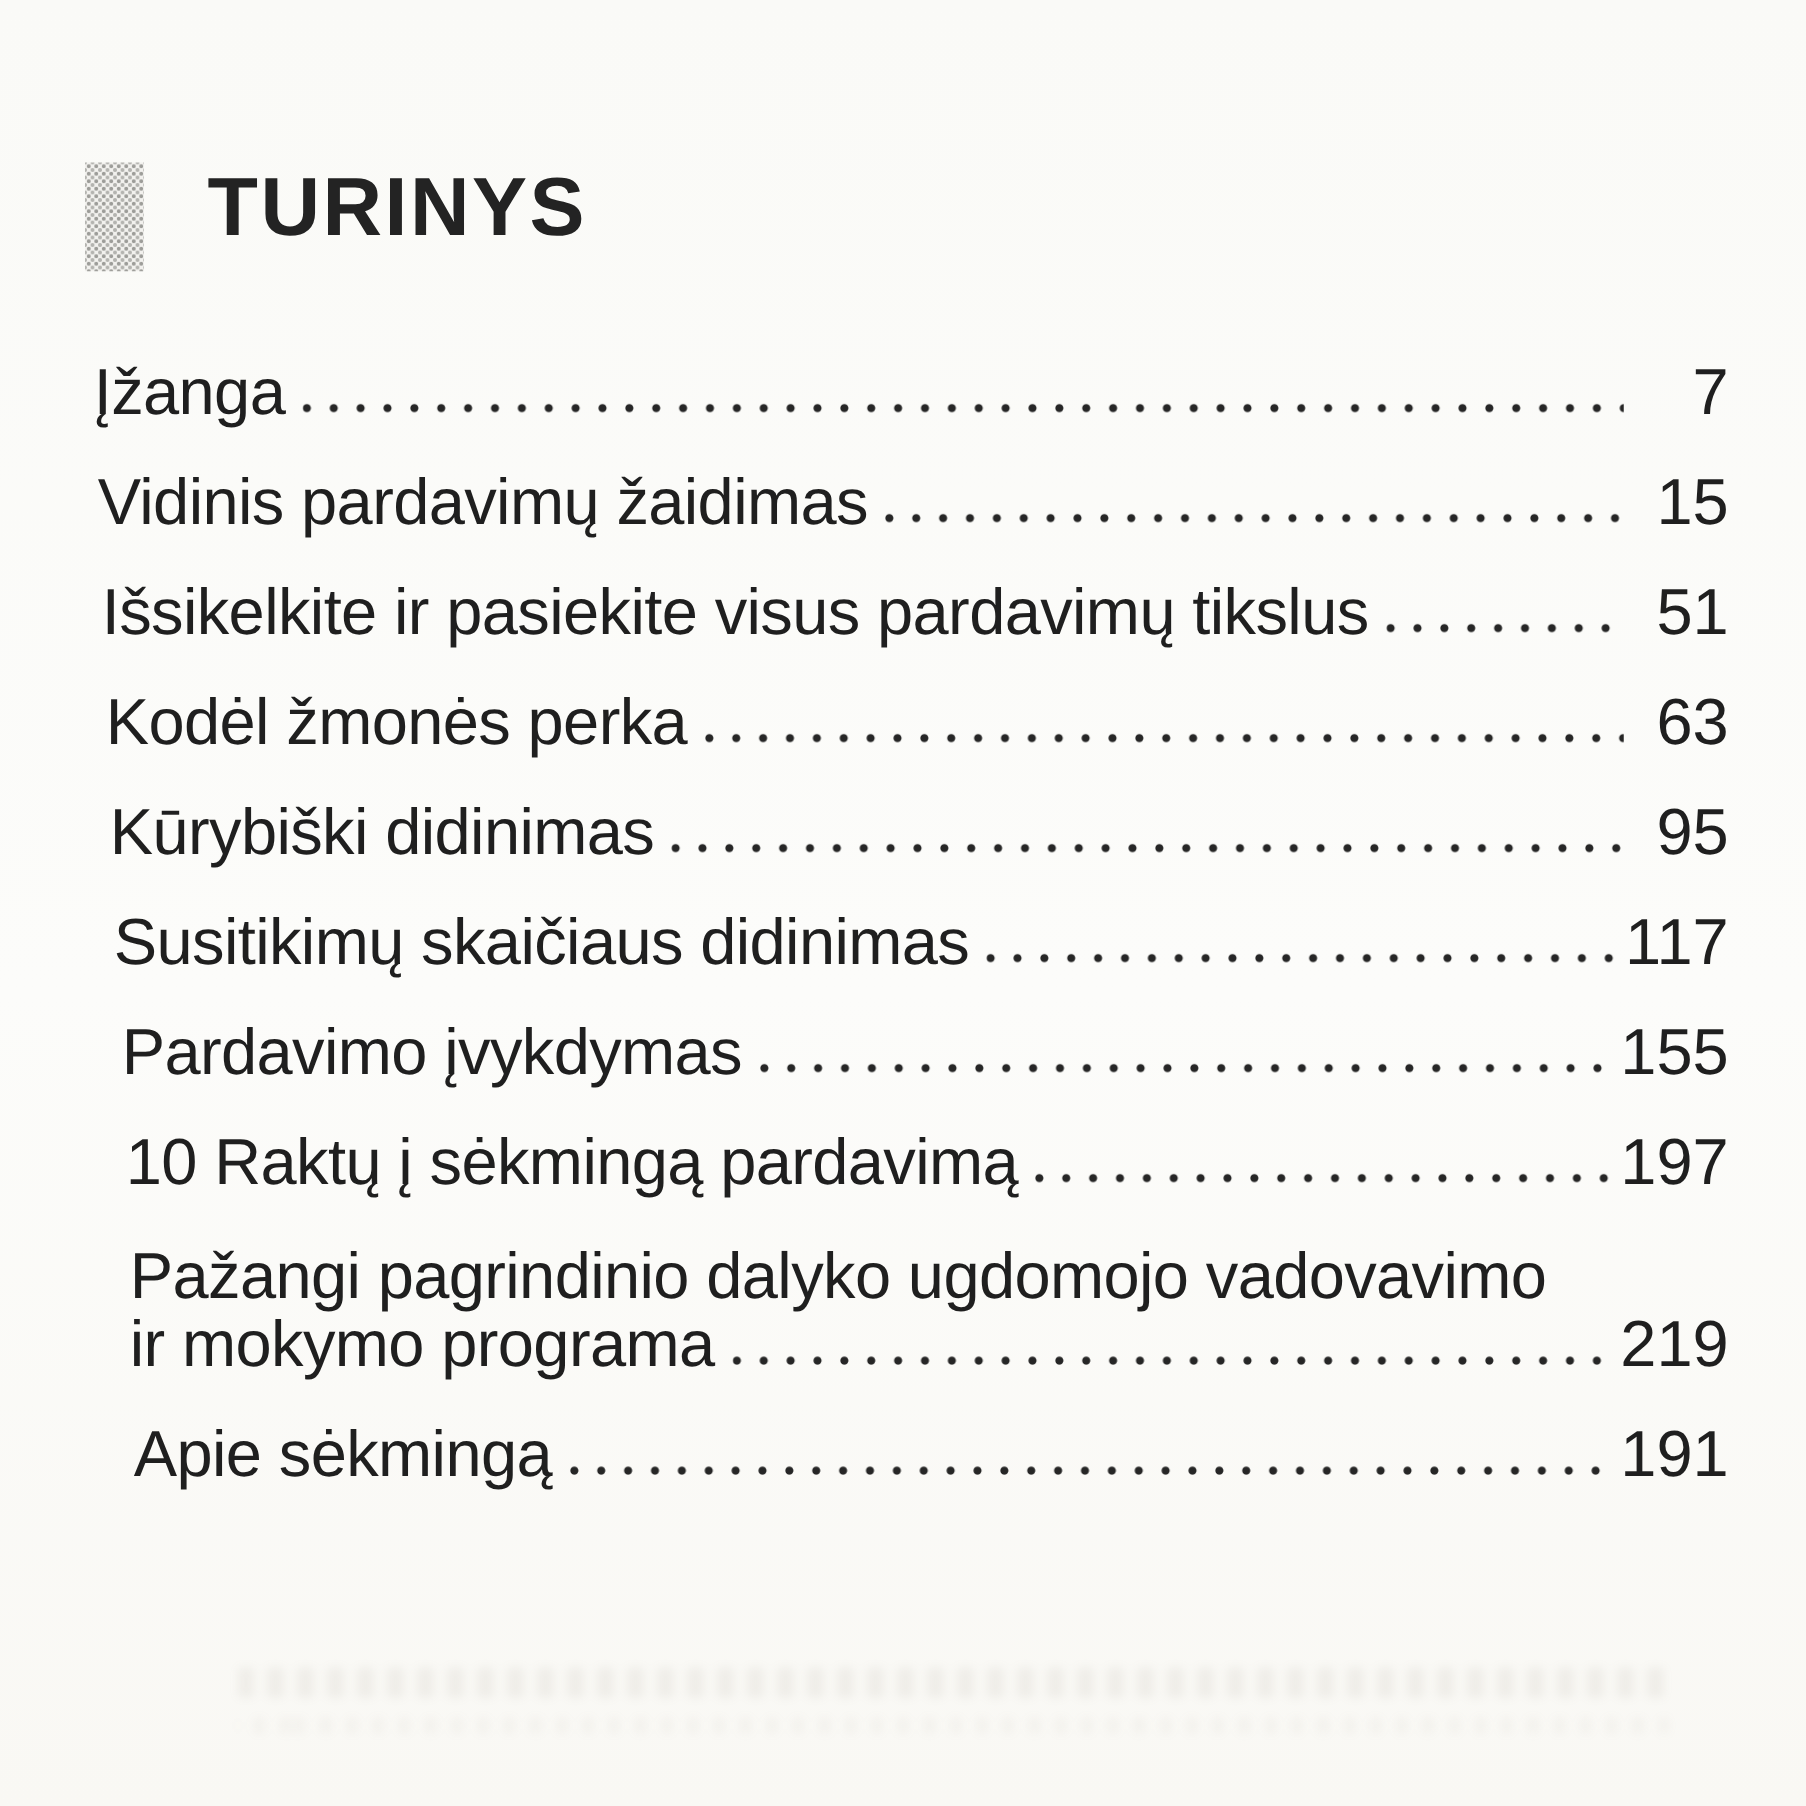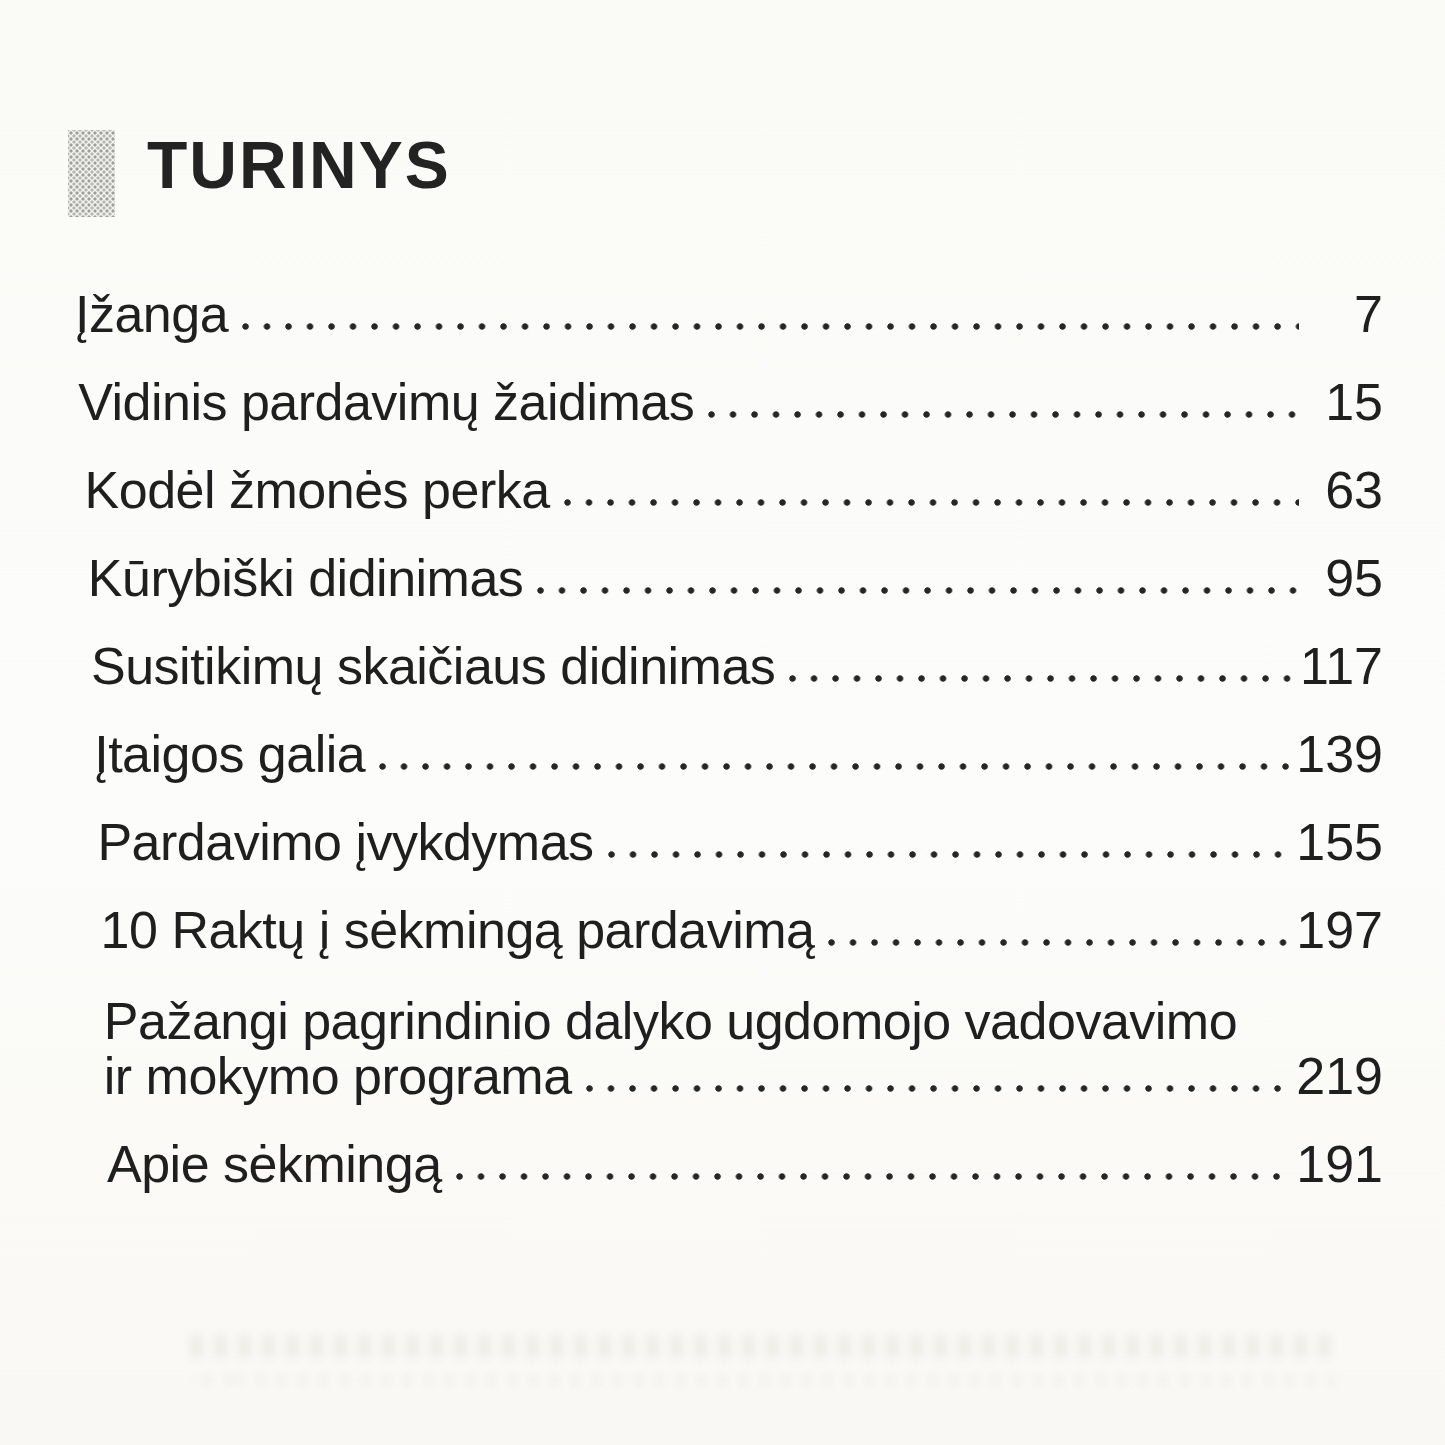--- a/index.html
+++ b/index.html
@@ -22,21 +22,21 @@
     
     background:
       linear-gradient(180deg, rgba(250,250,247,1) 0%, rgba(252,252,250,1) 55%, rgba(249,248,244,1) 100%);
   }
   header.toc-header {
     position: absolute;
     top: 127px;
     left: 68px;
     display: flex;
     align-items: flex-start;
-    gap: 32px;
+    gap: 51px;
   }
   .halftone-block {
     width: 47px;
     height: 87px;
     margin-top: 3px;
     background-color: #f2f1ee;
     background-image:
       radial-gradient(circle, #9d9d99 1.25px, rgba(0,0,0,0) 1.9px),
       radial-gradient(circle, #b4b4b0 1.25px, rgba(0,0,0,0) 1.9px);
     background-size: 6px 6px, 6px 6px;
@@ -132,44 +132,44 @@
       <span class="dot-leader"></span>
       <span class="page-num">7</span>
     </div>
 
     <div class="toc-row" style="--i:1">
       <span class="entry-title">Vidinis pardavimų žaidimas</span>
       <span class="dot-leader"></span>
       <span class="page-num">15</span>
     </div>
 
+    <div class="toc-row" style="--i:2">
+      <span class="entry-title">Išsikelkite ir pasiekite visus pardavimų tikslus</span>
+      <span class="dot-leader"></span>
+      <span class="page-num">51</span>
+    </div>
 
     <div class="toc-row" style="--i:3">
       <span class="entry-title">Kodėl žmonės perka</span>
       <span class="dot-leader"></span>
       <span class="page-num">63</span>
     </div>
 
     <div class="toc-row" style="--i:4">
       <span class="entry-title">Kūrybiški didinimas</span>
       <span class="dot-leader"></span>
       <span class="page-num">95</span>
     </div>
 
     <div class="toc-row" style="--i:5">
       <span class="entry-title">Susitikimų skaičiaus didinimas</span>
       <span class="dot-leader"></span>
       <span class="page-num">117</span>
     </div>
 
-    <div class="toc-row" style="--i:6">
-      <span class="entry-title">Įtaigos galia</span>
-      <span class="dot-leader"></span>
-      <span class="page-num">139</span>
-    </div>
 
     <div class="toc-row" style="--i:7">
       <span class="entry-title">Pardavimo įvykdymas</span>
       <span class="dot-leader"></span>
       <span class="page-num">155</span>
     </div>
 
     <div class="toc-row" style="--i:8">
       <span class="entry-title">10 Raktų į sėkmingą pardavimą</span>
       <span class="dot-leader"></span>

